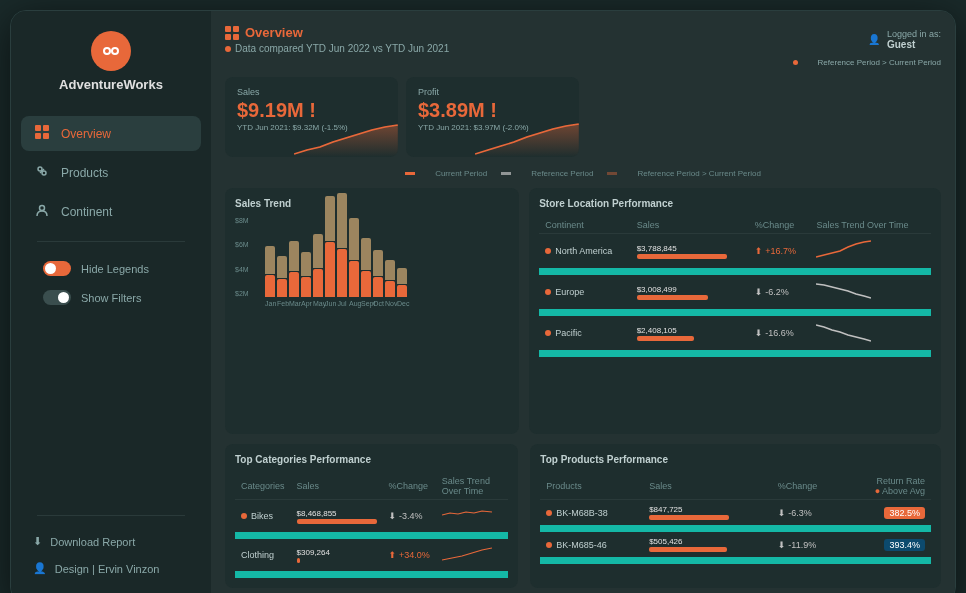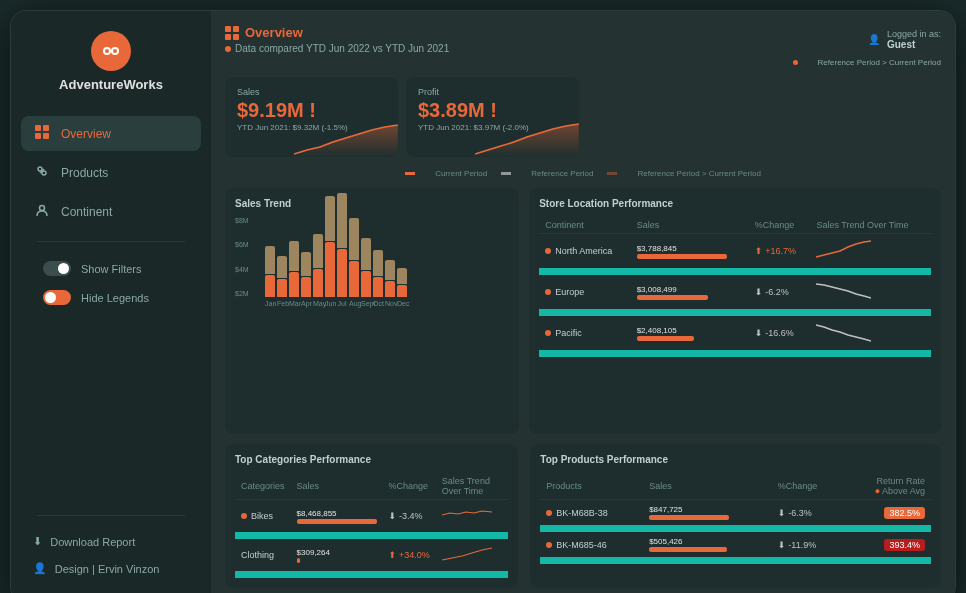--- a/index.html
+++ b/index.html
@@ -281,21 +281,21 @@
       grid-template-columns: 1fr 1.4fr;
       gap: 12px;
     }
     .return-badge {
       background: #e8683a;
       color: white;
       padding: 1px 5px;
       border-radius: 3px;
       font-size: 9px;
     }
-    .return-badge.highlight { background: #b91c1c; }
+    .return-badge.highlight { background: #0c4a6e; }
     
     .kpi-legend-row {
       display: flex;
       justify-content: center;
       gap: 14px;
       font-size: 8px;
       color: #6a8a8a;
       margin-top: 2px;
     }
   </style>
@@ -340,26 +340,26 @@
         <span class="nav-icon">
           <svg width="14" height="14" viewBox="0 0 14 14" fill="none" stroke="#8aa8a8" stroke-width="1.5">
             <circle cx="7" cy="5" r="2.5"></circle>
             <path d="M2 13c0-3 2-5 5-5s5 2 5 5"></path>
           </svg>
         </span>
         <span>Continent</span>
       </div>
       <div class="sidebar-divider"></div>
       <div class="toggle-item">
+        <div class="toggle-switch"></div>
+        <span>Hide Legends</span>
+      </div>
+      <div class="toggle-item">
         <div class="toggle-switch off"></div>
         <span>Show Filters</span>
-      </div>
-      <div class="toggle-item">
-        <div class="toggle-switch"></div>
-        <span>Hide Legends</span>
       </div>
     </div>
     <div class="sidebar-bottom">
       <div class="sidebar-divider"></div>
       <div class="sidebar-bottom-item">
         <span style="font-size:11px;">⬇</span>
         <span>Download Report</span>
       </div>
       <div class="sidebar-bottom-item">
         <span style="font-size:11px;">👤</span>

